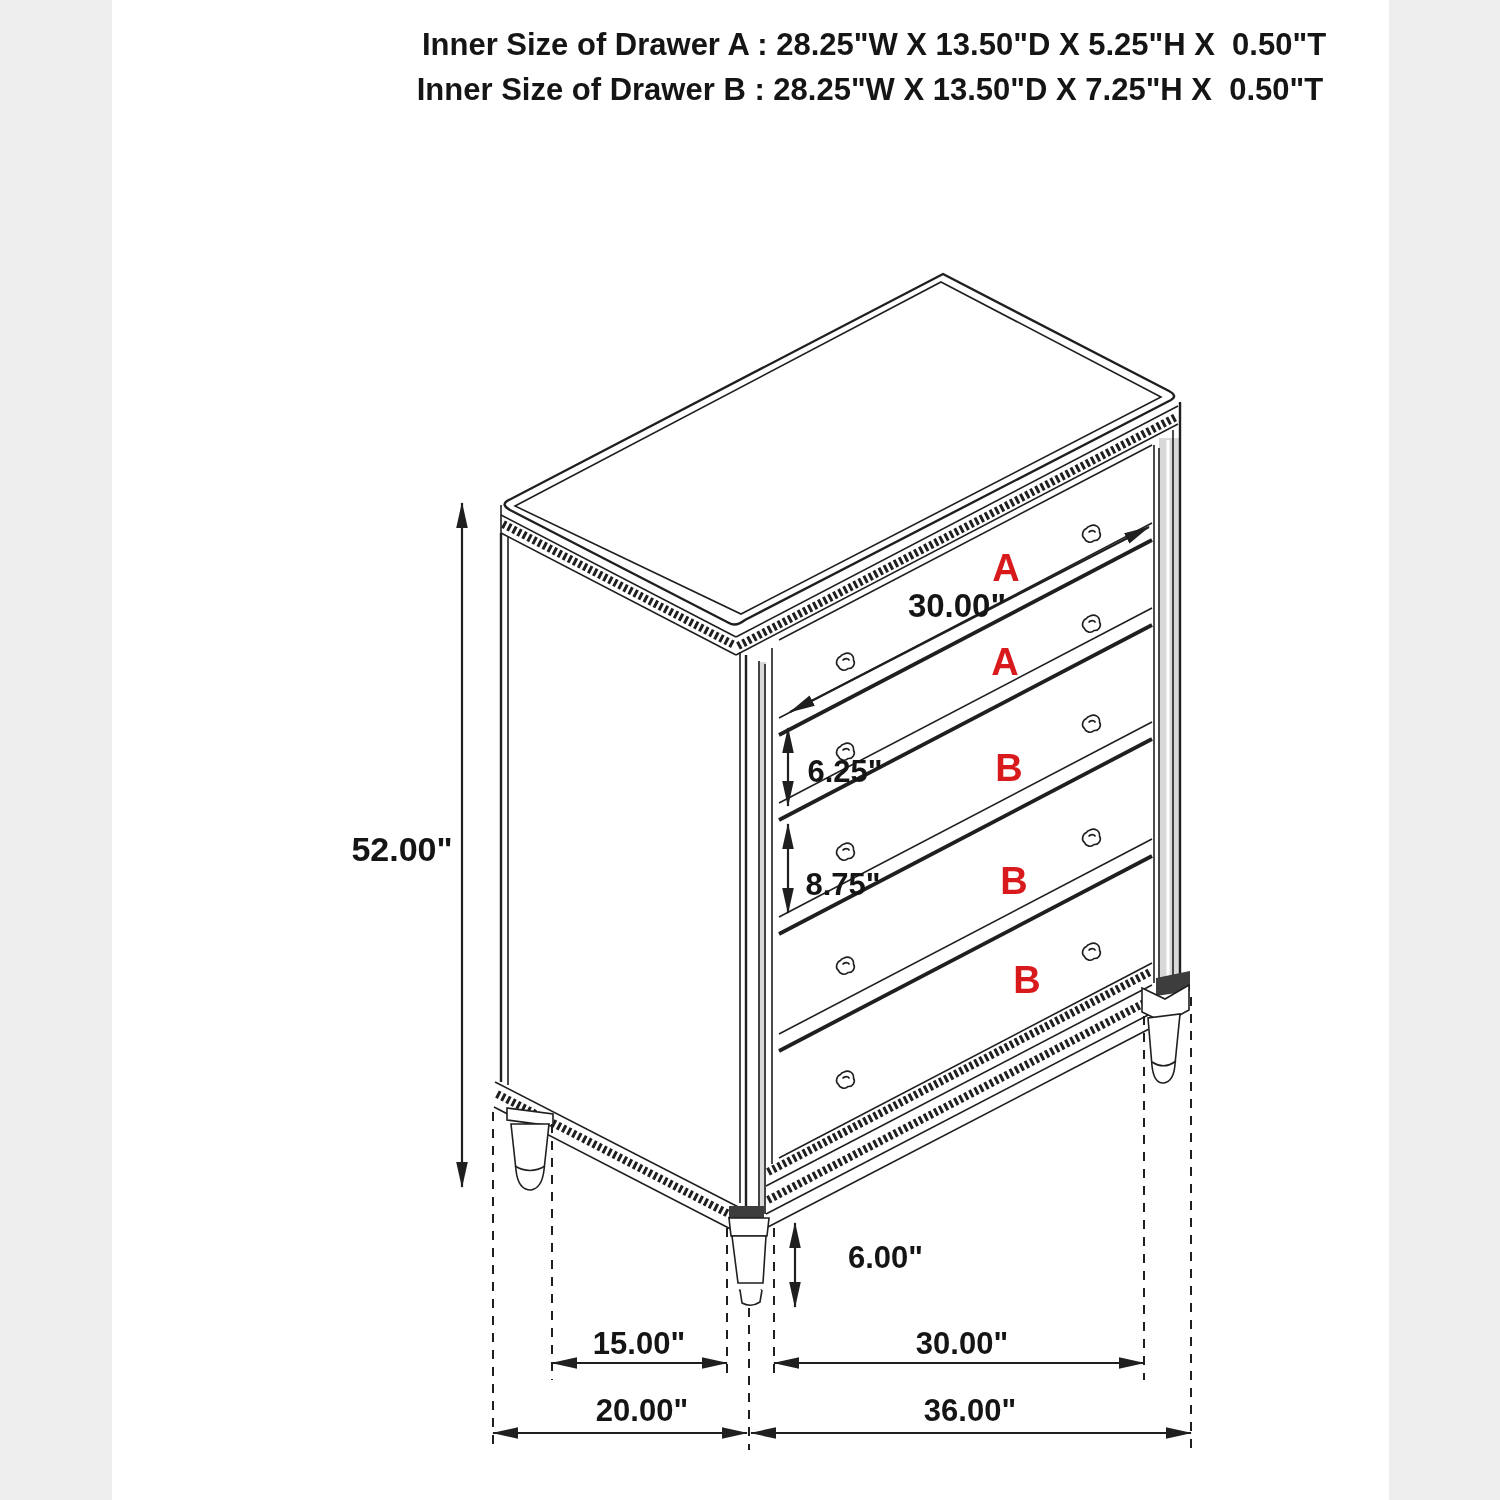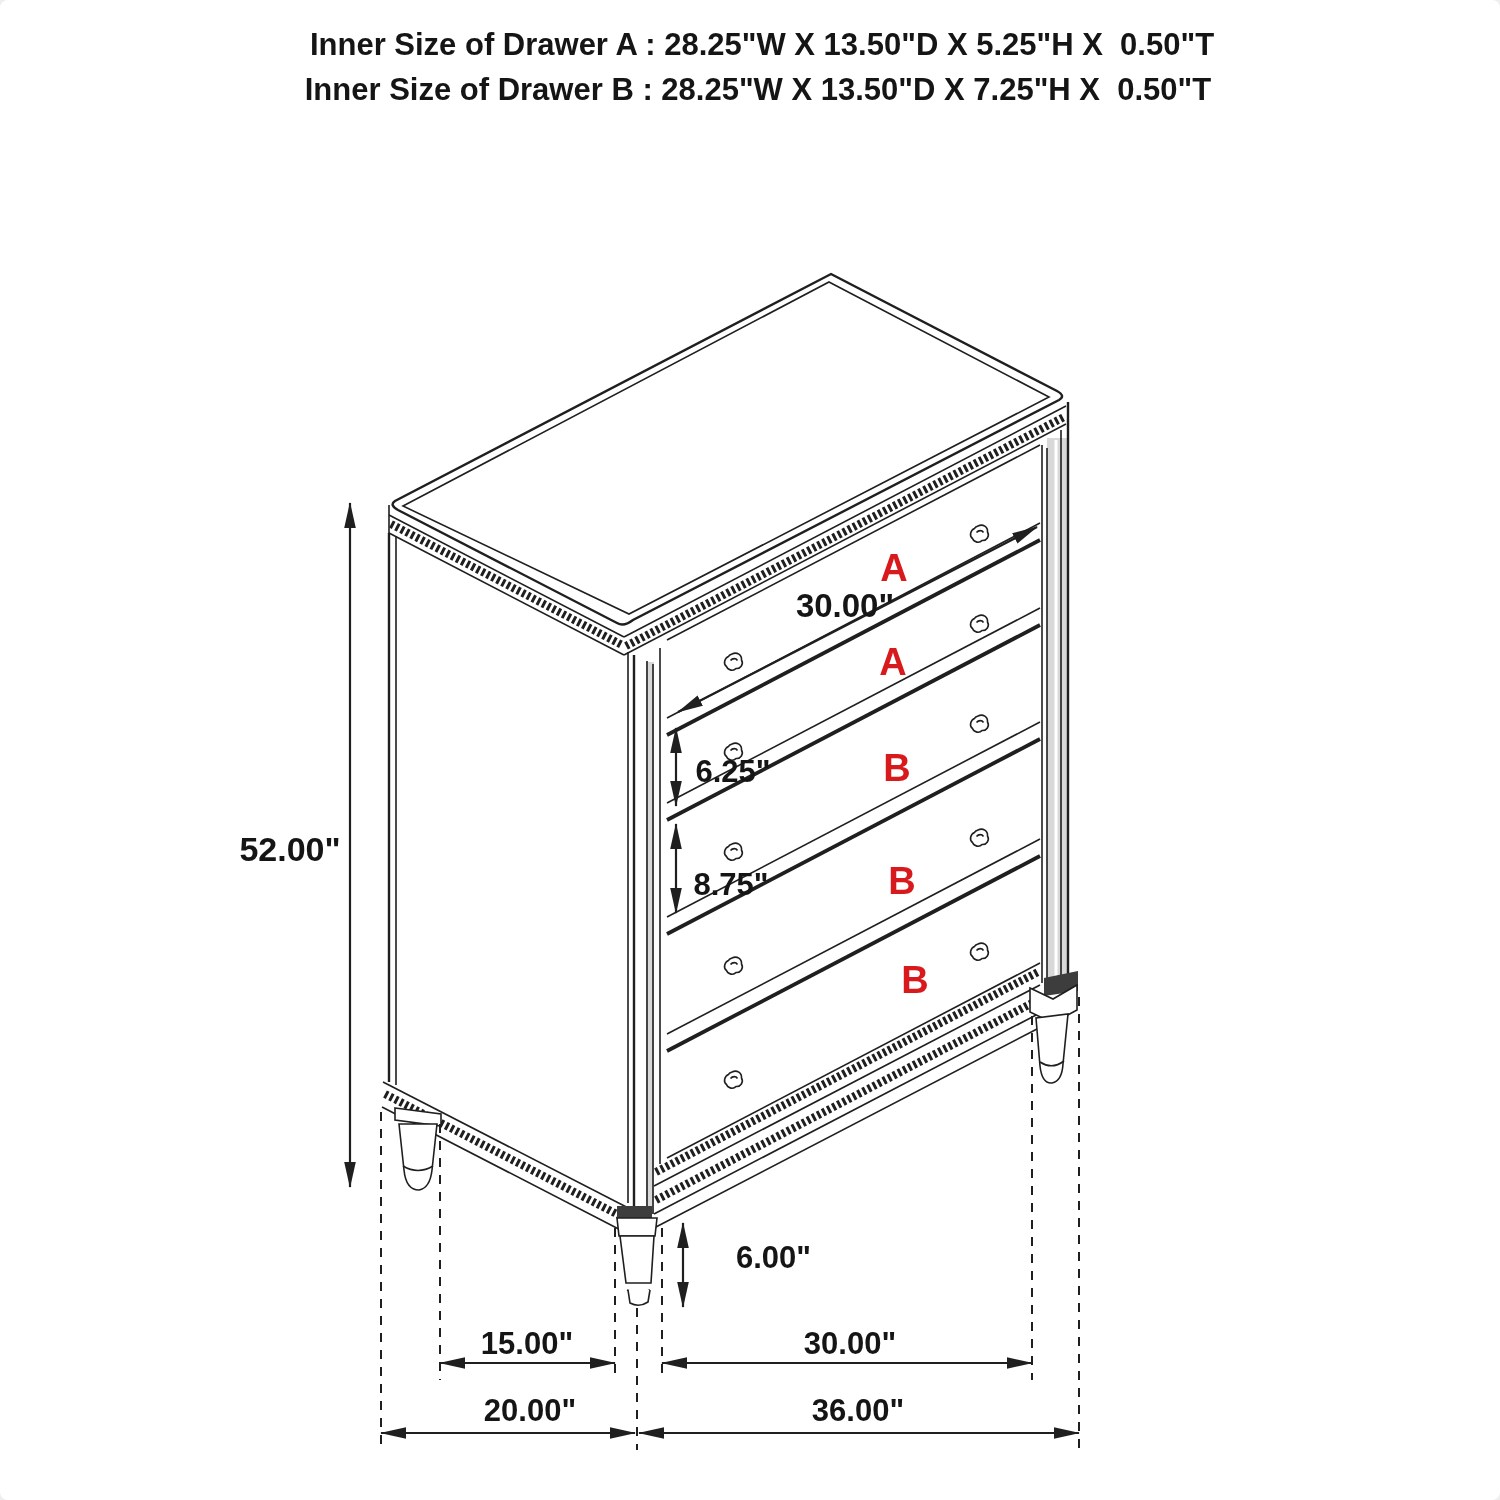--- a/index.html
+++ b/index.html
@@ -2,21 +2,21 @@
 <html style="--line: #1f1f1f; --red: #d81a1d; --bg: #ffffff;"><head>
 <meta charset="utf-8">
 <style>
   :root{
     --line:#1f1f1f;
     --red:#d81a1d;
     --bg:#ffffff;
     --gray:#d8d8d8;
   }
   html,body{margin:0;padding:0;background:#eee;}
-  .stage{width:1500px;height:1500px;background:var(--bg);position:relative;margin:0 auto;border-radius:8px;}
+  .stage{width:1277px;height:1500px;background:var(--bg);position:relative;margin:0 auto;}
   svg{display:block;width:1500px;height:1500px;}
   .s1{stroke:var(--line);stroke-width:1.6;fill:none;}
   .s2{stroke:var(--line);stroke-width:2.4;fill:none;}
   .s3{stroke:var(--line);stroke-width:3.8;fill:none;}
   .bead{stroke:var(--line);stroke-width:8;fill:none;stroke-dasharray:3 2.7;}
   .dash{stroke:var(--line);stroke-width:2;fill:none;stroke-dasharray:9 8;}
   .dim{stroke:var(--line);stroke-width:2.2;fill:none;}
   .wfill{fill:#ffffff;}
   .grayfill{fill:var(--gray);stroke:none;}
   .darkfill{fill:#3d3d3d;stroke:none;}

